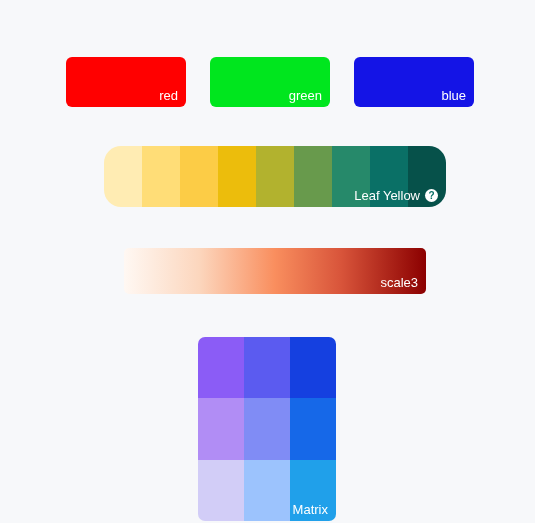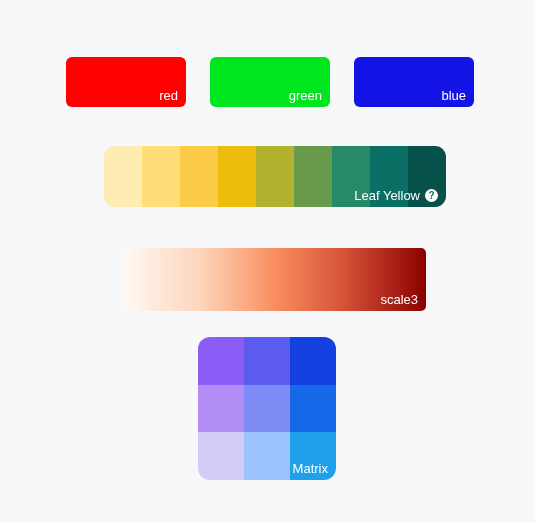--- a/index.html
+++ b/index.html
@@ -57,21 +57,21 @@
   .solid-swatch.s1 { left: 210px; }
   .solid-swatch.s2 { left: 354px; }
 
   
   .band-row {
     position: absolute;
     left: 104px;
     top: 146px;
     width: 342px;
     height: 61px;
-    border-radius: 11px;
+    border-radius: 17px;
     overflow: hidden;
     display: flex;
   }
   .band {
     flex: 1 1 0;
     height: 100%;
   }
 
   .help-icon {
     display: inline-block;
@@ -88,33 +88,33 @@
     cursor: pointer;
     flex: none;
   }
 
   
   .gradient-row {
     position: absolute;
     left: 124px;
     top: 248px;
     width: 302px;
-    height: 63px;
+    height: 46px;
     border-radius: 5px;
     overflow: hidden;
   }
 
   
   .matrix-row {
     position: absolute;
     left: 198px;
     top: 337px;
     width: 138px;
-    height: 143px;
-    border-radius: 12px;
+    height: 184px;
+    border-radius: 7px;
     overflow: hidden;
     display: flex;
     flex-direction: column;
   }
   .matrix-line {
     flex: 1 1 0;
     display: flex;
   }
   .matrix-cell {
     flex: 1 1 0;

